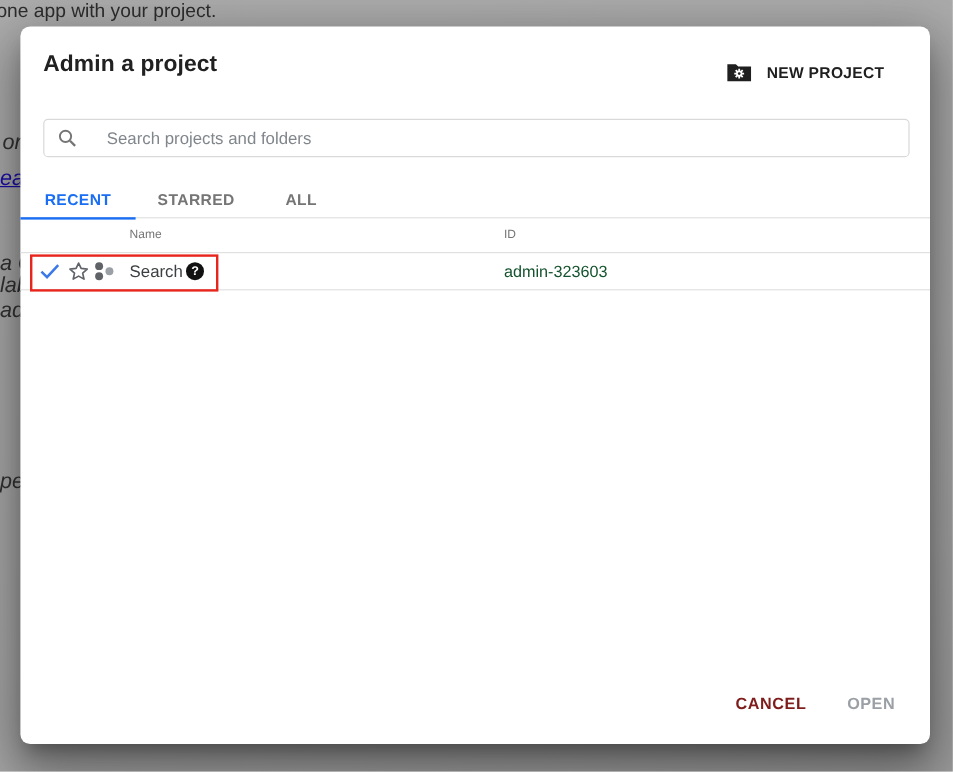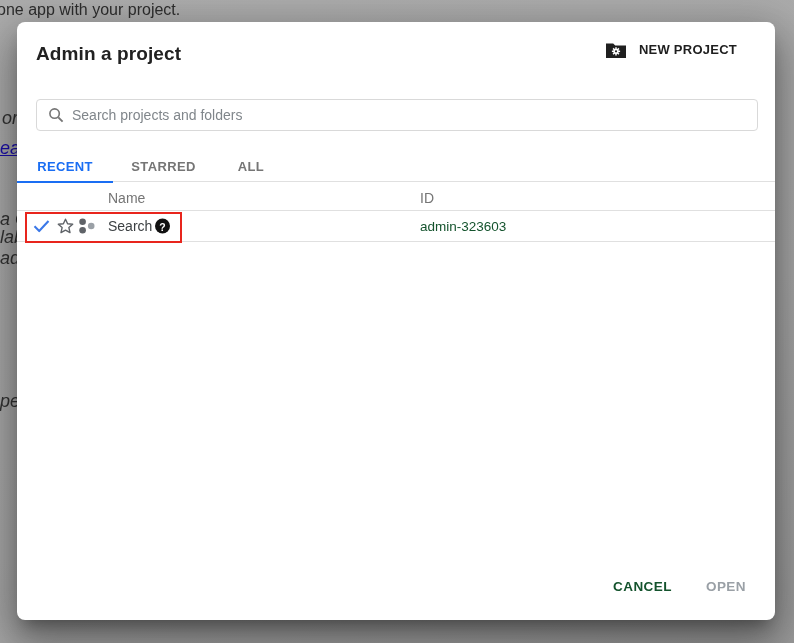--- a/index.html
+++ b/index.html
@@ -31,32 +31,32 @@
     position:absolute; left:17px; top:22px; width:758px; height:598px;
     background:#fff; border-radius:8px; z-index:10;
     box-shadow:0 24px 38px 3px rgba(0,0,0,.24), 0 9px 46px 8px rgba(0,0,0,.22), 0 11px 15px -7px rgba(0,0,0,.30);
   }
   .dialog-title {
     position:absolute; left:19px; top:21px;
     font-size:19px; font-weight:700; color:#212121; letter-spacing:.1px;
   }
   .new-project-btn {
     position:absolute; top:20px; right:38px; height:26px;
-    display:flex; align-items:flex-start; gap:13px; cursor:pointer;
+    display:flex; align-items:flex-end; gap:13px; cursor:pointer;
     background:none; border:none;
   }
   .new-project-btn .label {
     font-size:13px; font-weight:700; color:#1f1f1f; letter-spacing:.25px;
     font-family:"Liberation Sans", sans-serif;
   }
 
   .search-box {
     position:absolute; left:19px; right:17px; top:77px; height:32px;
     border:1px solid #d9d9d9; border-radius:4px;
-    display:flex; align-items:center; padding:0 11px; gap:8px; background:#fff;
+    display:flex; align-items:center; padding:0 11px; gap:25px; background:#fff;
   }
   .search-box input {
     border:none; outline:none; flex:1; font-size:14px; color:#3c4043;
     font-family:"Liberation Sans", sans-serif; background:transparent;
   }
   .search-box input::placeholder { color:#80868b; }
 
   .tabs-bar {
     position:absolute; left:0; right:0; top:128px; height:32px;
     display:flex; border-bottom:1px solid #e0e0e0;
@@ -73,21 +73,21 @@
   .tab.active::after {
     content:""; position:absolute; left:0; right:0; bottom:-1px; height:2px;
     background:#1a6ef3;
   }
 
   .table-header {
     position:absolute; left:0; right:0; top:160px; height:29px;
     border-bottom:1px solid #e0e0e0;
   }
   .table-header .col {
-    position:absolute; top:8px; font-size:14px; color:#757575; font-weight:500;
+    position:absolute; top:8px; font-size:10px; color:#757575; font-weight:500;
   }
   .col-name { left:91px; }
   .col-id   { left:403px; }
 
   .project-row {
     position:absolute; left:0; right:0; top:189px; height:31px;
     border-bottom:1px solid #e0e0e0; cursor:pointer;
   }
   .project-row .cell { position:absolute; top:50%; transform:translateY(-50%); }
   .ic-check   { left:16px; }
@@ -106,21 +106,21 @@
 
   .footer-actions {
     position:absolute; right:29px; bottom:26px;
     display:flex; align-items:center; gap:34px;
   }
   .footer-actions button {
     background:none; border:none; cursor:pointer;
     font-size:13.5px; font-weight:700; letter-spacing:.45px;
     font-family:"Liberation Sans", sans-serif;
   }
-  .btn-cancel { color:#14532d; }
+  .btn-cancel { color:#7f1d1d; }
   .btn-open   { color:#9aa0a6; }
 
   .flexcenter { display:flex; align-items:center; }
 </style>
 </head>
 <body>
 
 <div>
   <div class="backdrop-top-text">one app with your project.</div>
   <div>

